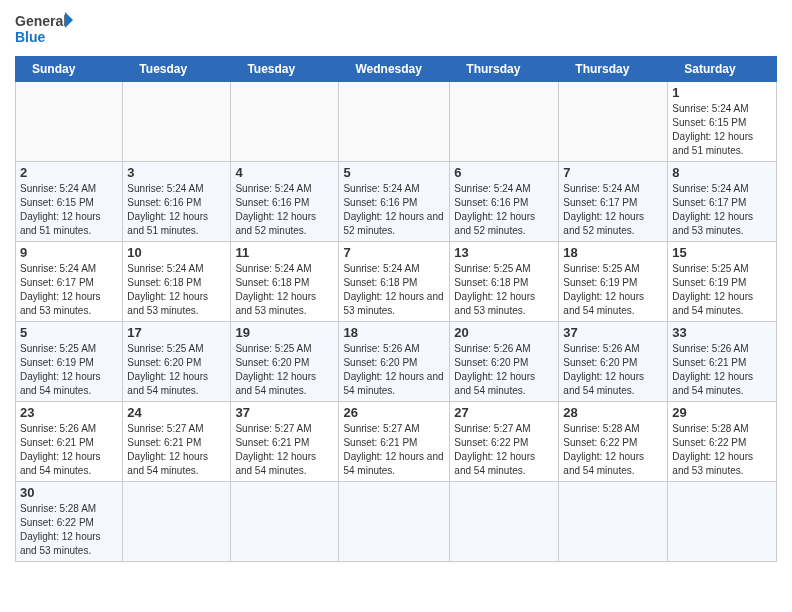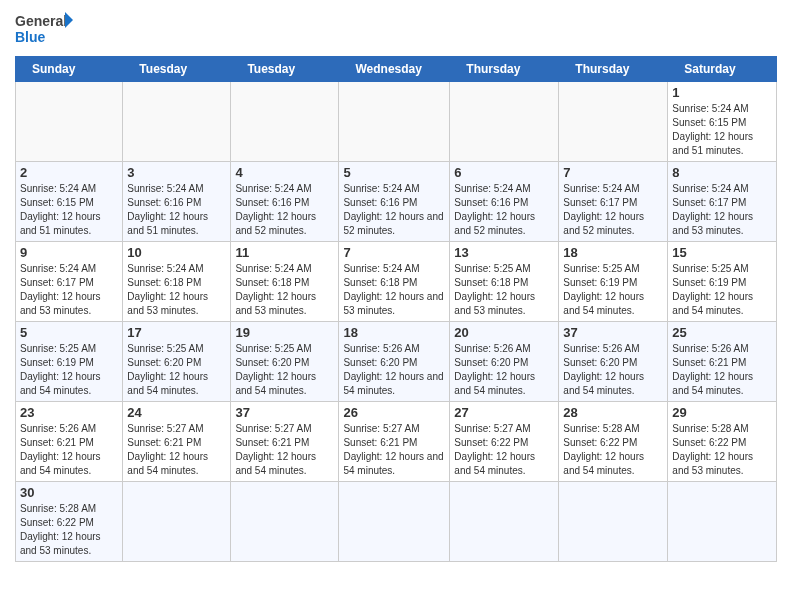--- a/index.html
+++ b/index.html
@@ -234,21 +234,21 @@
 Sunset: 6:20 PM
 Daylight: 12 hours and 54 minutes.</div>
         </td>
         <td>
           <span class="day-num">37</span>
           <div class="day-info">Sunrise: 5:26 AM
 Sunset: 6:20 PM
 Daylight: 12 hours and 54 minutes.</div>
         </td>
         <td>
-          <span class="day-num">25</span>
+          <span class="day-num">33</span>
           <div class="day-info">Sunrise: 5:26 AM
 Sunset: 6:21 PM
 Daylight: 12 hours and 54 minutes.</div>
         </td>
       </tr>
       <tr>
         <td>
           <span class="day-num">23</span>
           <div class="day-info">Sunrise: 5:26 AM
 Sunset: 6:21 PM

